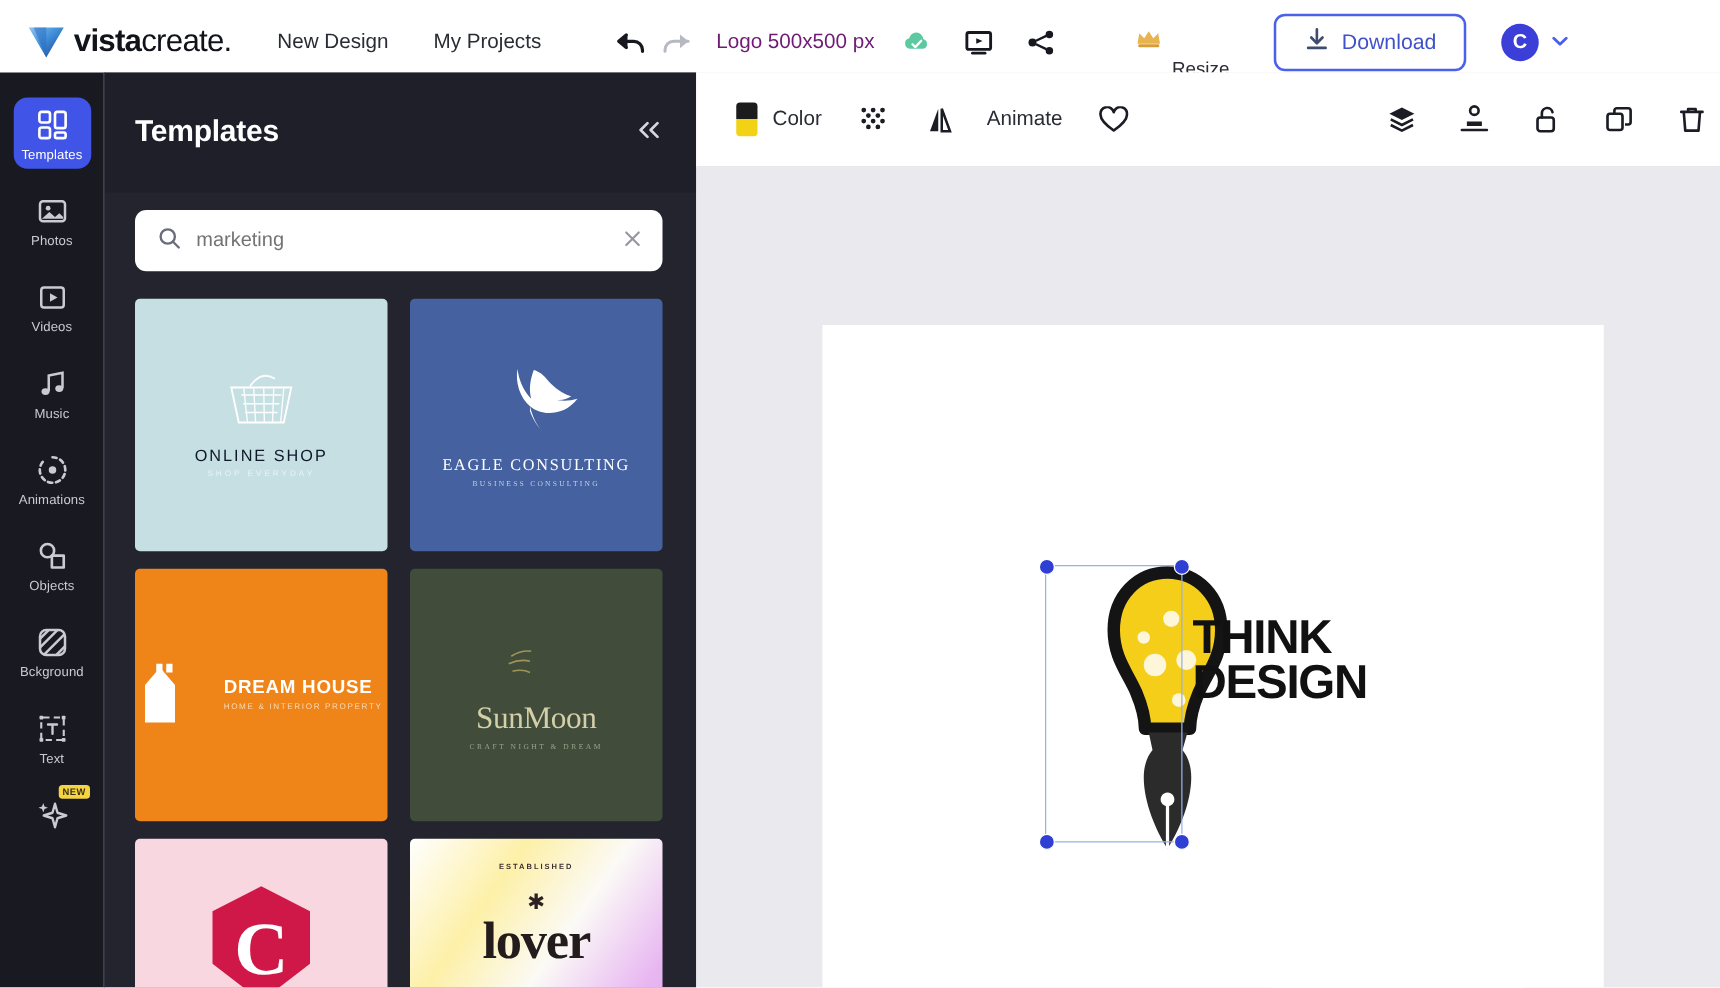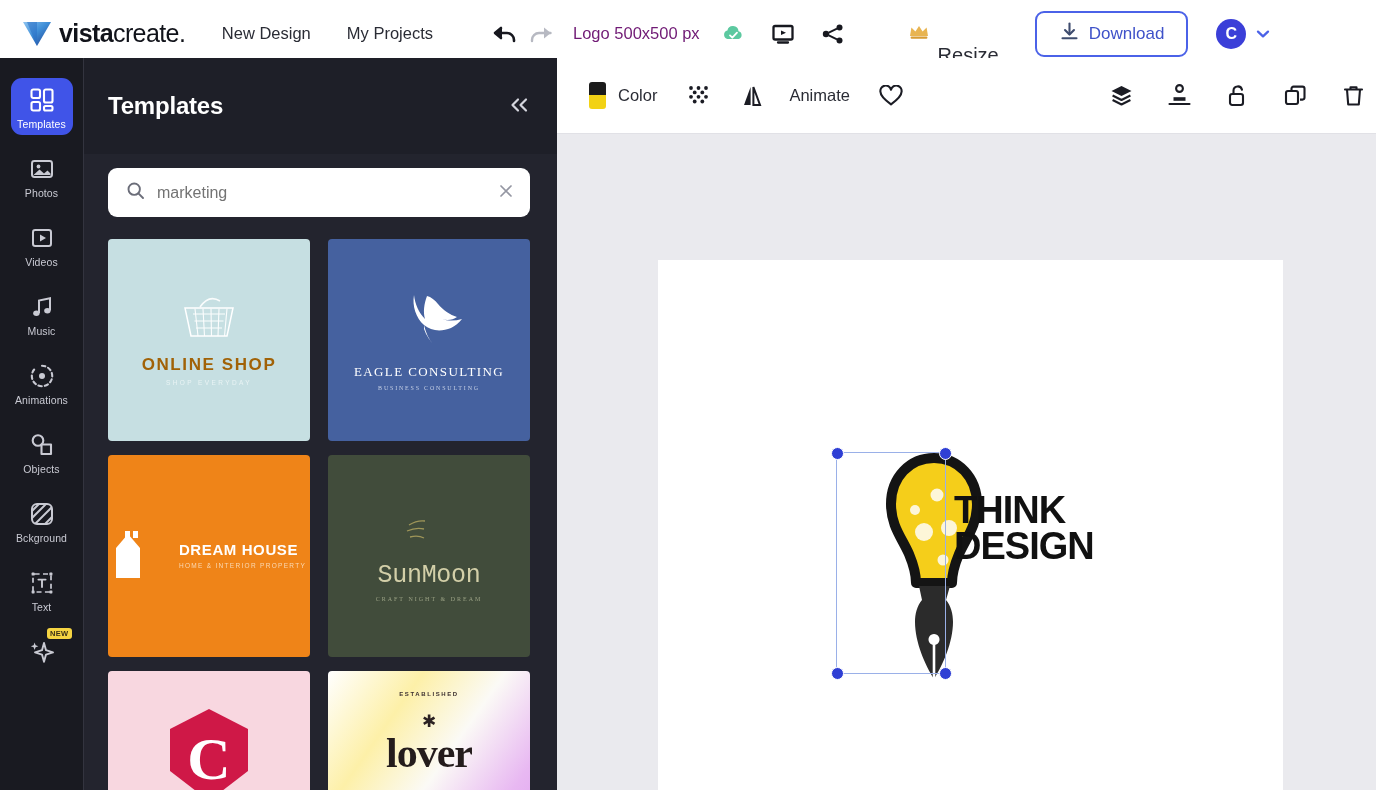--- a/index.html
+++ b/index.html
@@ -41,21 +41,21 @@
   .doc-title {
     font-size: 16.5px; color: #701a75; margin: 0 16px;
     white-space: nowrap; cursor: pointer;
   }
   .hspace-16 { width: 16px; }
 
   .resize-btn {
     display: flex; align-items: center; gap: 8px;
     margin-left: 58px; cursor: pointer;
   }
-  .resize-label { font-size: 20px; color: #2a2c35; margin-top: 44px; }
+  .resize-label { font-size: 15px; color: #2a2c35; margin-top: 44px; }
 
   .download-btn {
     margin-left: 36px;
     display: flex; align-items: center; gap: 9px;
     border: 2px solid #4b62e8;
     border-radius: 9px;
     height: 46px; padding: 0 22px;
     cursor: pointer; background: #fff;
   }
   .download-label { font-size: 17px; color: #3f52c9; }
@@ -138,40 +138,40 @@
   .tpl-card {
     width: 100%; aspect-ratio: 1 / 1;
     border-radius: 4px; overflow: hidden;
     position: relative; cursor: pointer;
     display: flex; align-items: center; justify-content: center;
   }
 
   
   .t-shop { background: #c6dfe2; flex-direction: column; }
   .t-shop .basket { width: 62px; height: 46px; margin-bottom: 14px; }
-  .t-shop .t1 { font-size: 17px; font-weight: 700; color: #a16207; letter-spacing: 1.6px; }
+  .t-shop .t1 { font-size: 13px; font-weight: 400; color: #0f172a; letter-spacing: 1.6px; }
   .t-shop .t2 { font-size: 6.5px; color: #e8f3f4; letter-spacing: 2.4px; margin-top: 4px; }
 
   
   .t-eagle { background: #45619f; flex-direction: column; }
   .t-eagle .bird { width: 72px; height: 62px; margin-bottom: 12px; }
   .t-eagle .t1 { font-family: "Liberation Serif", serif; font-size: 13px; color: #ffffff; letter-spacing: 1.4px; }
   .t-eagle .t2 { font-family: "Liberation Serif", serif; font-size: 6px; color: #c3cee4; letter-spacing: 1.8px; margin-top: 5px; }
 
   
   .t-house { background: #ef8418; }
   .t-house .inner { display: flex; align-items: center; gap: 11px; }
   .t-house .home { width: 56px; height: 52px; }
   .t-house .txt .t1 { font-size: 15px; font-weight: 700; color: #ffffff; letter-spacing: 0.6px; }
   .t-house .txt .t2 { font-size: 6.5px; color: #fad9b4; letter-spacing: 1.3px; margin-top: 3px; line-height: 1.5; }
 
   
   .t-sun { background: #414c3b; flex-direction: column; }
   .t-sun .moon { width: 48px; height: 44px; margin-bottom: 6px; }
-  .t-sun .t1 { font-family: Liberation Mono, monospace; font-size: 25px; color: #d3cfa8; letter-spacing: -0.3px; }
+  .t-sun .t1 { font-family: Liberation Serif, serif; font-size: 25px; color: #d3cfa8; letter-spacing: -0.3px; }
   .t-sun .t2 { font-family: "Liberation Serif", serif; font-size: 6px; color: #9aa184; letter-spacing: 2px; margin-top: 6px; }
 
   
   .t-pink { background: #f8d7e0; flex-direction: column; justify-content: flex-start; padding-top: 36px; }
   .t-pink .shield { width: 86px; height: 96px; }
 
   
   .t-grad {
     background: linear-gradient(125deg, #ffffff 0%, #fdf0a8 28%, #fbfaf6 52%, #e8b8f2 78%, #dd9cf0 100%);
     flex-direction: column; justify-content: flex-start; padding-top: 20px;

